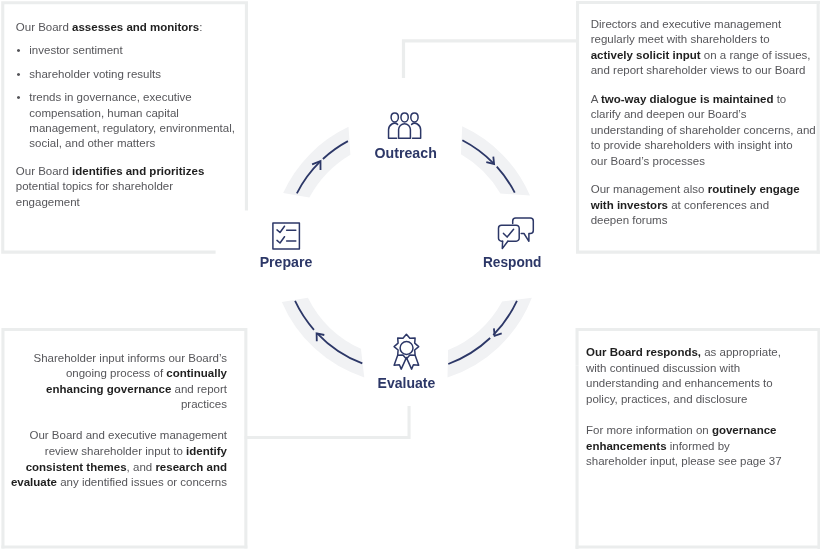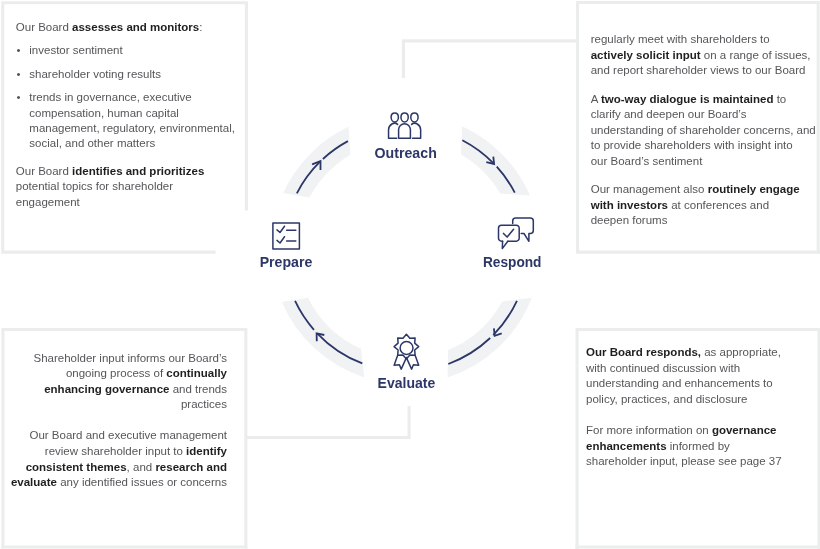--- a/index.html
+++ b/index.html
@@ -57,26 +57,26 @@
   <div class="ptext" style="left:15.8px;top:19.6px;width:222px;" id="p-prepare">
       <p><span>Our Board </span><b>assesses and monitors</b><span>:</span></p>
       <ul>
         <li><span class="bul">•</span><span>investor sentiment</span></li>
         <li><span class="bul">•</span><span>shareholder voting results</span></li>
         <li><span class="bul">•</span><span>trends in governance, executive</span><br><span>compensation, human capital</span><br><span>management, regulatory, environmental,</span><br><span>social, and other matters</span></li>
       </ul>
       <p><span>Our Board </span><b>identifies and prioritizes</b><br><span>potential topics for shareholder</span><br><span>engagement</span></p>
     </div>
   <div class="ptext" style="left:590.7px;top:16.6px;width:226px;" id="p-outreach">
-      <p><br><span>regularly meet with shareholders to</span><br><b>actively solicit input</b><span> on a range of issues,</span><br><span>and report shareholder views to our Board</span></p>
-      <p><span>A </span><b>two-way dialogue is maintained</b><span> to</span><br><span>clarify and deepen our Board’s</span><br><span>understanding of shareholder concerns, and</span><br><span>to provide shareholders with insight into</span><br><span>our Board’s sentiment</span></p>
+      <p><span>Directors and executive management</span><br><span>regularly meet with shareholders to</span><br><b>actively solicit input</b><span> on a range of issues,</span><br><span>and report shareholder views to our Board</span></p>
+      <p><span>A </span><b>two-way dialogue is maintained</b><span> to</span><br><span>clarify and deepen our Board’s</span><br><span>understanding of shareholder concerns, and</span><br><span>to provide shareholders with insight into</span><br><span>our Board’s processes</span></p>
       <p><span>Our management also </span><b>routinely engage</b><br><b>with investors</b><span> at conferences and</span><br><span>deepen forums</span></p>
     </div>
   <div class="ptext" style="left:3px;top:350.5px;width:224px;text-align:right;">
-      <p><span>Shareholder input informs our Board’s</span><br><span>ongoing process of </span><b>continually</b><br><b>enhancing governance</b><span> and trends</span><br><span>practices</span></p>
+      <p><span>Shareholder input informs our Board’s</span><br><span>ongoing process of </span><b>continually</b><br><b>enhancing governance</b><span> and report</span><br><span>practices</span></p>
       <p><span>Our Board and executive management</span><br><span>review shareholder input to </span><b>identify</b><br><b>consistent themes</b><span>, and </span><b>research and</b><br><b>evaluate</b><span> any identified issues or concerns</span></p>
     </div>
   <div class="ptext" style="left:586px;top:345.4px;width:222px;">
       <p><b>Our Board responds,</b><span> as appropriate,</span><br><span>with continued discussion with</span><br><span>understanding and enhancements to</span><br><span>policy, practices, and disclosure</span></p>
       <p><span>For more information on </span><b>governance</b><br><b>enhancements</b><span> informed by</span><br><span>shareholder input, please see page 37</span></p>
     </div>
 
   <svg id="art" width="820" height="549" viewBox="0 0 820 549">
     <g>
     <path class="ring" d="M283.16,193.02 A135.0,135.0 0 0 1 348.52,126.85 L350.42,154.65 A109.5,109.5 0 0 0 309.32,197.59 Z"></path>

